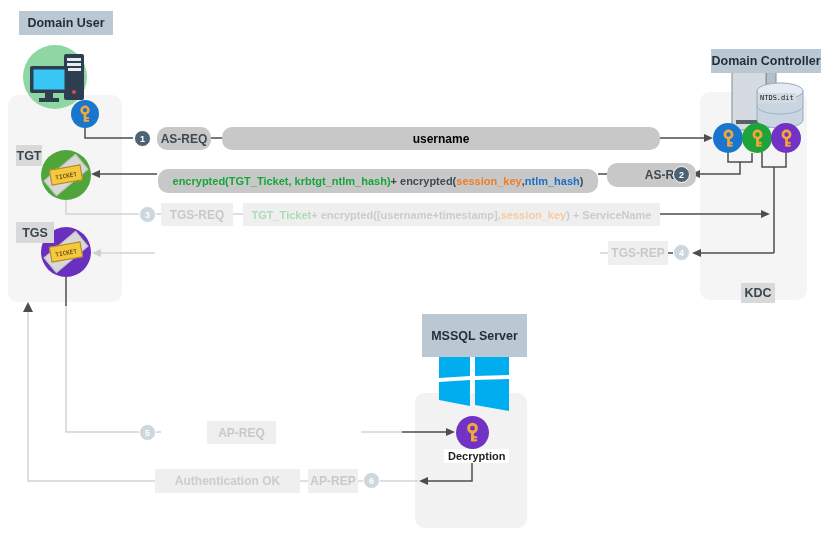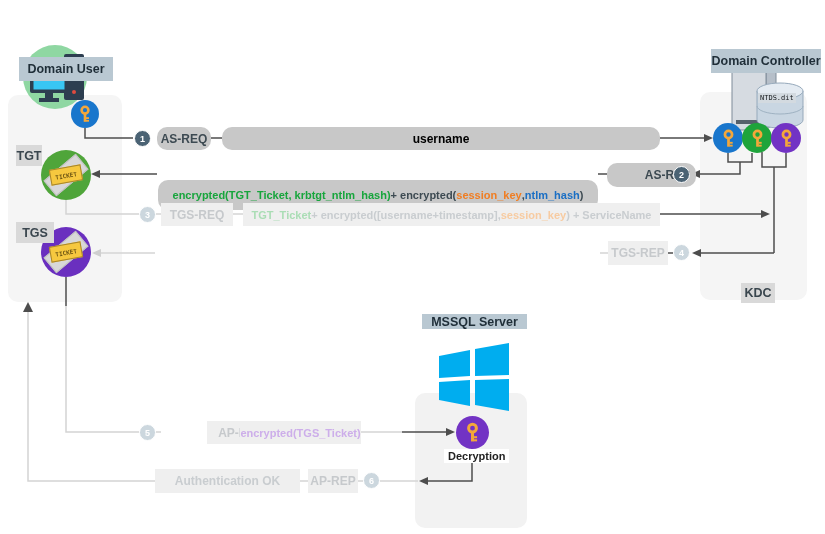--- a/index.html
+++ b/index.html
@@ -96,23 +96,23 @@
       <polygon points="701,249 692,253 701,257"></polygon>
       <polygon points="446,428 455,432 446,436"></polygon>
       <polygon points="428,477 419,481 428,485"></polygon>
       <polygon points="23,312 28,302 33,312"></polygon>
     </g>
     <g fill="#cfcfcf">
       <polygon points="101,249 92,253 101,257"></polygon>
     </g>
   </svg>
 
-  <div class="entity-label" style="left:19px;top:11px;width:94px;height:24px;margin-top:46px;">Domain User</div>
+  <div class="entity-label" style="left:19px;top:11px;width:94px;height:24px;">Domain User</div>
   <div class="entity-label" style="left:711px;top:9px;width:110px;height:24px;margin-top:40px;">Domain Controller</div>
-  <div class="entity-label" style="left:422px;top:314px;width:105px;height:15px;">MSSQL Server</div>
+  <div class="entity-label" style="left:422px;top:314px;width:105px;height:43px;">MSSQL Server</div>
   <div class="tag" style="left:741px;top:283px;width:34px;height:20px;">KDC</div>
   <div class="tag" style="left:16px;top:145px;width:26px;height:21px;">TGT</div>
   <div class="tag" style="left:16px;top:222px;width:38px;height:21px;">TGS</div>
 
   <div class="badge" style="left:22px;top:44px;">
     <svg width="72" height="66" viewBox="0 0 72 66">
       <circle cx="33" cy="33" r="32" fill="#8fd7a2"></circle>
       <rect x="42" y="10" width="20" height="46" rx="2" fill="#2d3e50"></rect>
       <rect x="45" y="14" width="14" height="3" fill="#e8edf2"></rect>
       <rect x="45" y="19" width="14" height="3" fill="#e8edf2"></rect>
@@ -205,21 +205,21 @@
     </svg>
   </div>
   <div class="decryption-label" style="left:444px;top:449px;">Decryption</div>
 
   <div class="step dark" style="left:134px;top:130px;">1</div>
   <div class="msg-box active" style="left:157px;top:127px;width:54px;">AS-REQ</div>
   <div class="msg-box active payload" style="left:222px;top:127px;width:438px;font-size:12px;">
       <span style="color: #000000;">username</span>
     </div>
 
-  <div class="msg-box active payload" style="left:158px;top:180px;width:440px;height:30px;">
+  <div class="msg-box active payload" style="left:158px;top:169px;width:440px;height:24px;">
       <span style="color: rgb(23, 165, 60);">encrypted(TGT_Ticket, krbtgt_ntlm_hash)</span>
       <span style="color: rgb(61, 74, 82);"> + encrypted(</span>
       <span style="color: rgb(240, 125, 34);">session_key</span>
       <span style="color: rgb(61, 74, 82);">,</span>
       <span style="color: rgb(27, 111, 196);">ntlm_hash</span>
       <span style="color: rgb(61, 74, 82);">)</span>
     </div>
   <div class="msg-box active" style="left:607px;top:163px;width:57px;height:24px;padding-left:32px;">AS-REP</div>
   <div class="step dark" style="left:673px;top:166px;">2</div>
 
@@ -230,23 +230,20 @@
       <span style="color: rgb(201, 205, 208);"> + encrypted([username+timestamp],</span>
       <span style="color: rgb(247, 203, 161);">session_key</span>
       <span style="color: rgb(201, 205, 208);">) + ServiceName</span>
     </div>
 
   <div class="msg-box faded" style="left:608px;top:241px;width:60px;height:24px;">TGS-REP</div>
   <div class="step light" style="left:673px;top:244px;">4</div>
 
   <div class="step light" style="left:139px;top:424px;">5</div>
   <div class="msg-box faded" style="left:161px;top:421px;width:69px;margin-left:46px;">AP-REQ</div>
-  <div class="msg-box faded payload" style="left:240px;top:421px;width:121px;">
-      <span style="color: rgb(205, 174, 234);">encrypted(TGS_Ticket)</span>
-    </div>
 
   <div class="msg-box faded" style="left:155px;top:469px;width:145px;height:24px;">
       <span style="color: rgb(201, 205, 208);">Authentication OK</span>
     </div>
   <div class="msg-box faded" style="left:308px;top:469px;width:50px;height:24px;">AP-REP</div>
   <div class="step light" style="left:363px;top:472px;">6</div>
 
 </div>
 
 </body></html>

